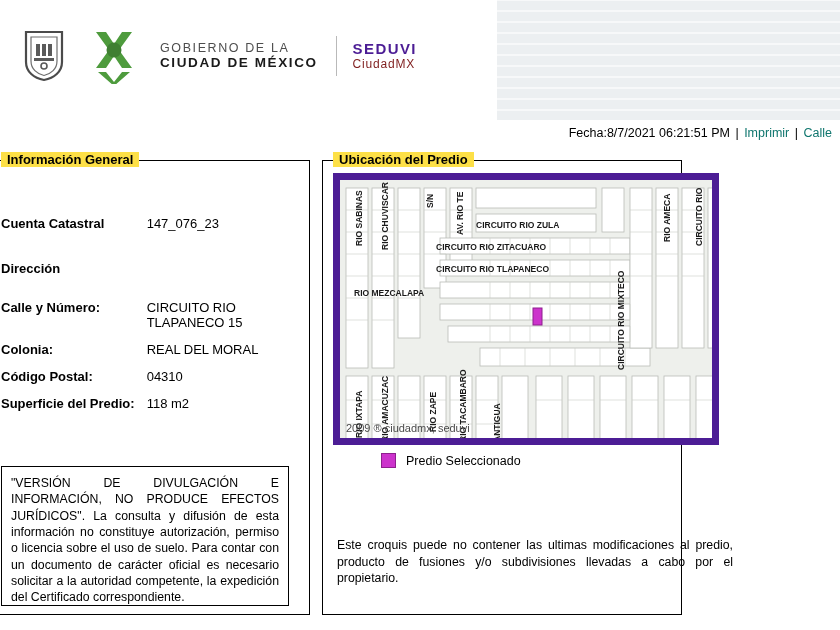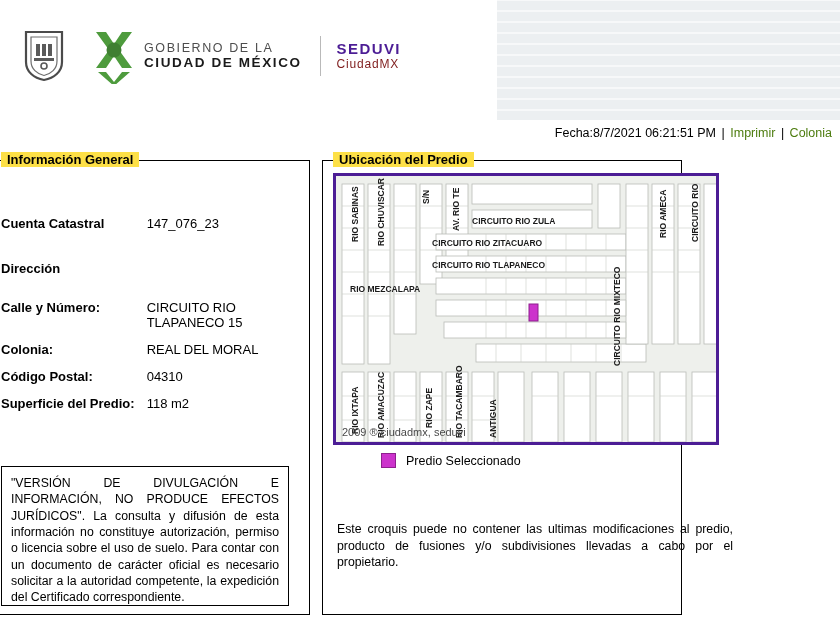--- a/index.html
+++ b/index.html
@@ -58,21 +58,21 @@
     width: 40px;
     height: 52px;
     position: relative;
   }
   .cdmx-mark {
     width: 56px;
     height: 56px;
     margin-left: 22px;
   }
   .gob-text {
-    margin-left: 2px;
+    margin-left: 18px;
     line-height: 1.15;
   }
   .gob-line1 {
     font-size: 12.5px;
     letter-spacing: 1.6px;
     color: #4d4d4d;
   }
   .gob-line2 {
     font-size: 13.5px;
     letter-spacing: 1.6px;
@@ -103,21 +103,21 @@
     position: absolute;
     top: 126px;
     left: 0;
     width: 840px;
     text-align: right;
     padding-right: 8px;
     font-size: 12.5px;
     color: #000;
   }
   .topbar a {
-    color: #4d7c0f;
+    color: #0f766e;
     text-decoration: none;
   }
   .sep { padding: 0 2px; }
 
   
   .fs {
     position: absolute;
     border: 1px solid #000;
     padding: 0;
   }
@@ -184,21 +184,21 @@
     text-align: justify;
   }
 
   
   .map-wrap {
     position: absolute;
     left: 10px;
     top: 12px;
     width: 386px;
     height: 272px;
-    border: 3px solid #4c1d95;
+    border: 7px solid #4c1d95;
     overflow: hidden;
     background: #eef0ec;
   }
   .map-svg { display: block; }
   .map-credit {
     position: absolute;
     left: 6px;
     bottom: 4px;
     font-size: 11px;
     color: #4a4a4a;
@@ -216,21 +216,21 @@
   .legend-swatch {
     width: 15px;
     height: 15px;
     background: #cc33cc;
     border: 1px solid #8e1f8e;
     margin-right: 10px;
   }
   .map-note {
     position: absolute;
     left: 14px;
-    top: 360px;
+    top: 376px;
     width: 396px;
     font-size: 12.3px;
     line-height: 1.35;
     text-align: justify;
   }
 </style>
 </head>
 <body>
 
 <div id="page">
@@ -277,21 +277,21 @@
         <div class="seduvi-line2">CiudadMX</div>
       </span>
     </div>
   </div>
 
   <div class="topbar">
     <span>Fecha:8/7/2021 06:21:51 PM</span>
     <span class="sep">|</span>
     <a href="#">Imprimir</a>
     <span class="sep">|</span>
-    <a href="#">Colonia</a>
+    <a href="#">Calle</a>
   </div>
 
   <div class="fs" id="fs-info">
     <div class="fs-legend">Información General</div>
 
     <table class="info-table">
       <tbody>
           <tr class="row-tall">
         <td class="lbl">Cuenta Catastral</td>
         <td class="val">147_076_23</td>

